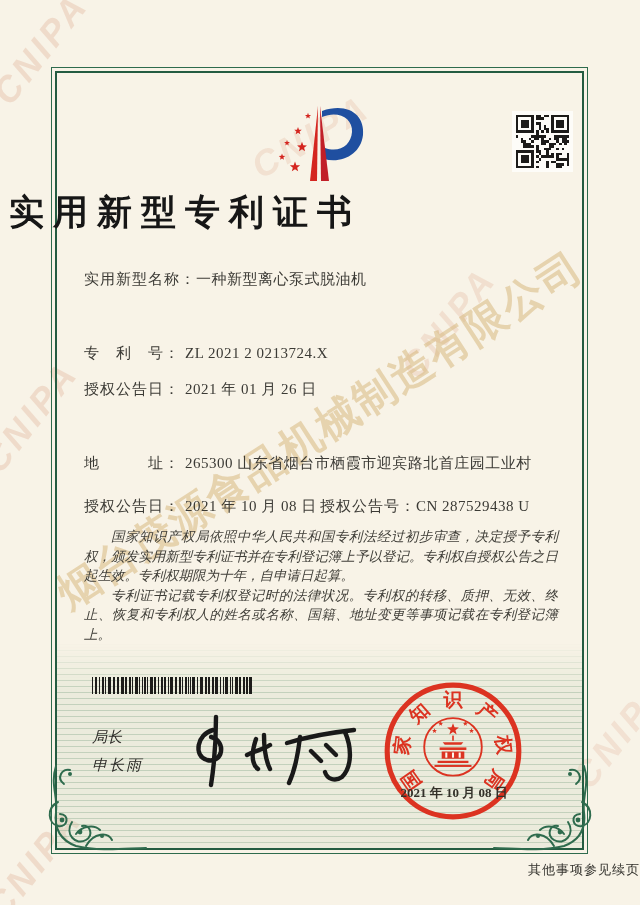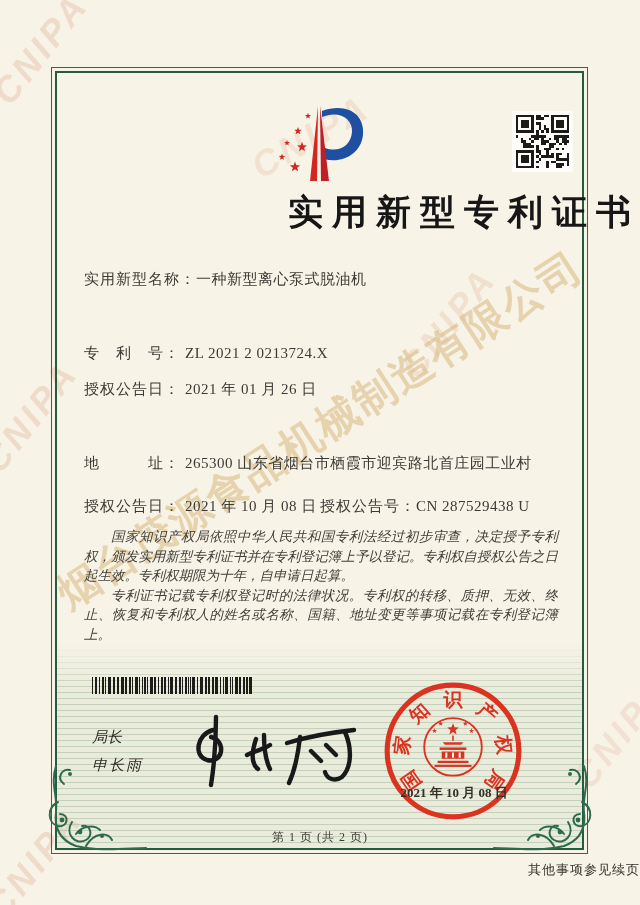--- a/index.html
+++ b/index.html
@@ -35,21 +35,21 @@
       transparent 1px, transparent 6px);
     -webkit-mask-image:linear-gradient(180deg,transparent 0,#000 22%);
     mask-image:linear-gradient(180deg,transparent 0,#000 22%);
   }
   .corner-orn{position:absolute;z-index:3;}
   
   .cert-no{position:absolute;left:84px;top:110px;font-size:14px;
     letter-spacing:1.5px;color:#46443f;z-index:3;}
   .logo{position:absolute;left:272px;top:101px;z-index:3;}
   .qr{position:absolute;left:512px;top:111px;z-index:3;}
-  .title{position:absolute;left:0;top:189px;width:100%;text-align:right;
+  .title{position:absolute;left:0;top:189px;width:100%;text-align:left;
     font-size:35px;font-weight:bold;letter-spacing:9px;text-indent:9px;
     color:#161616;z-index:3;font-family:Liberation Serif, serif;}
   
   .row{position:absolute;left:84px;width:480px;font-size:15px;
     color:#3b3a35;z-index:3;white-space:nowrap;}
   .flabel{display:inline-block;min-width:101px;letter-spacing:1px;}
   .fvalue{letter-spacing:.5px;}
   .pair2{position:absolute;left:236px;top:0;}
   
   .body-text{position:absolute;left:84px;top:527px;width:474px;z-index:3;
@@ -385,16 +385,15 @@
         <text x="70" y="26.5" text-anchor="middle" font-size="18.5" font-weight="bold" fill="#dc2c1a" transform="rotate(-83.33333333333334 70 70)">家</text>
         <text x="70" y="26.5" text-anchor="middle" font-size="18.5" font-weight="bold" fill="#dc2c1a" transform="rotate(-41.66666666666667 70 70)">知</text>
         <text x="70" y="26.5" text-anchor="middle" font-size="18.5" font-weight="bold" fill="#dc2c1a" transform="rotate(0 70 70)">识</text>
         <text x="70" y="26.5" text-anchor="middle" font-size="18.5" font-weight="bold" fill="#dc2c1a" transform="rotate(41.66666666666666 70 70)">产</text>
         <text x="70" y="26.5" text-anchor="middle" font-size="18.5" font-weight="bold" fill="#dc2c1a" transform="rotate(83.33333333333331 70 70)">权</text>
         <text x="70" y="26.5" text-anchor="middle" font-size="18.5" font-weight="bold" fill="#dc2c1a" transform="rotate(125 70 70)">局</text>
       </g>
   </svg>
   <div class="seal-date">2021 年 10 月 08 日</div>
 
-  <div class="page-num">第 1 页 (共 2 页)</div>
   <div class="cont-note">其他事项参见续页</div>
 
 </div>
 
 </body></html>

